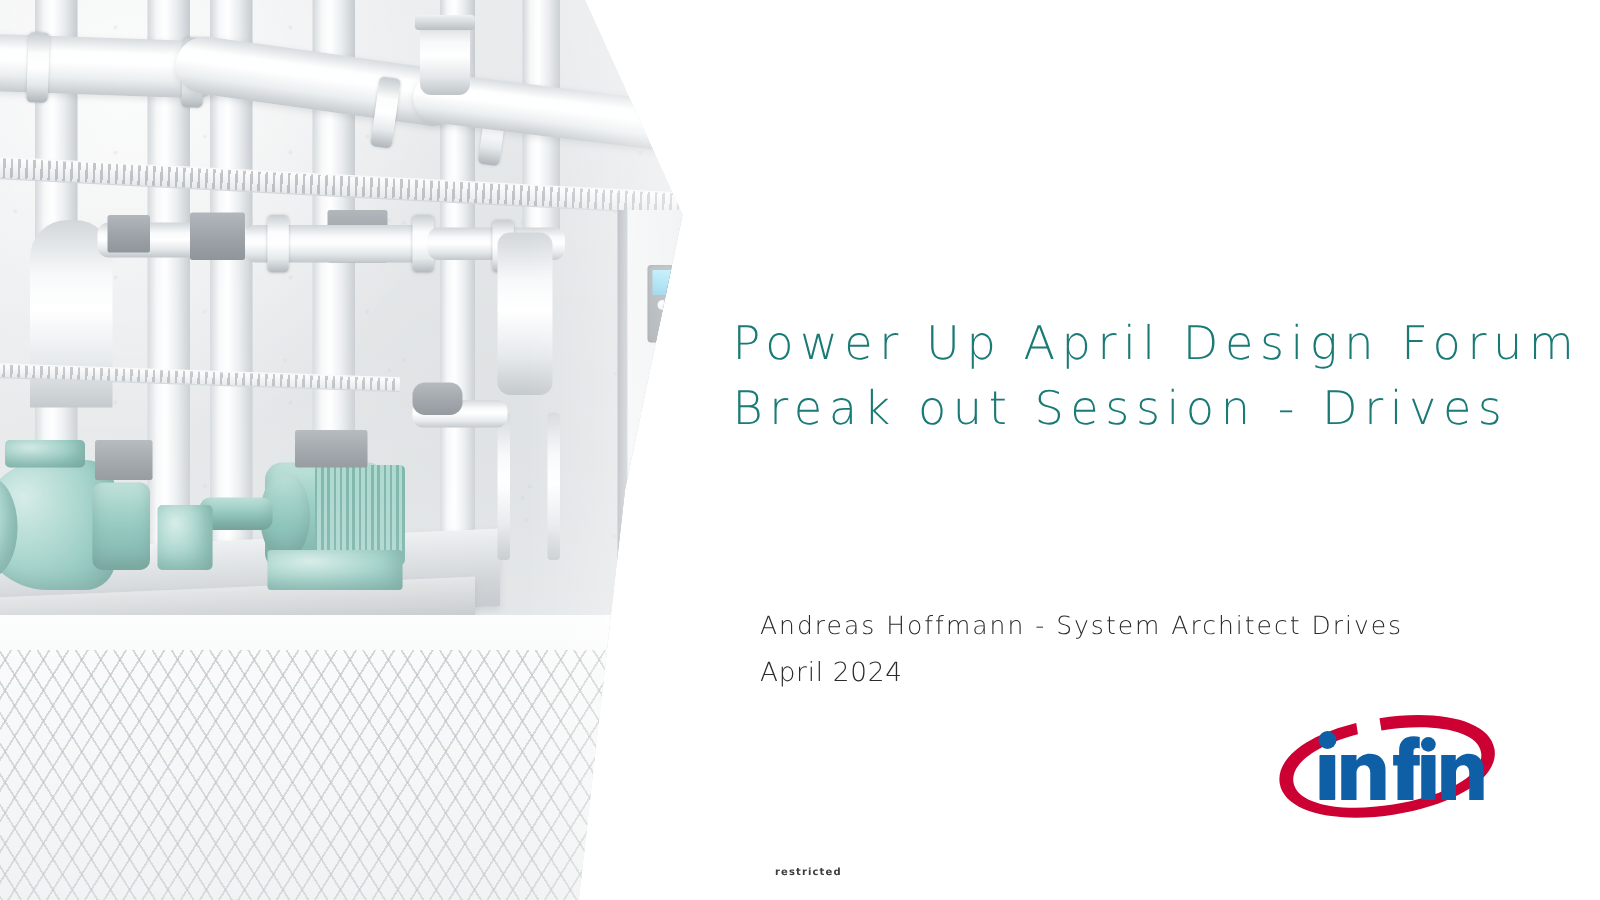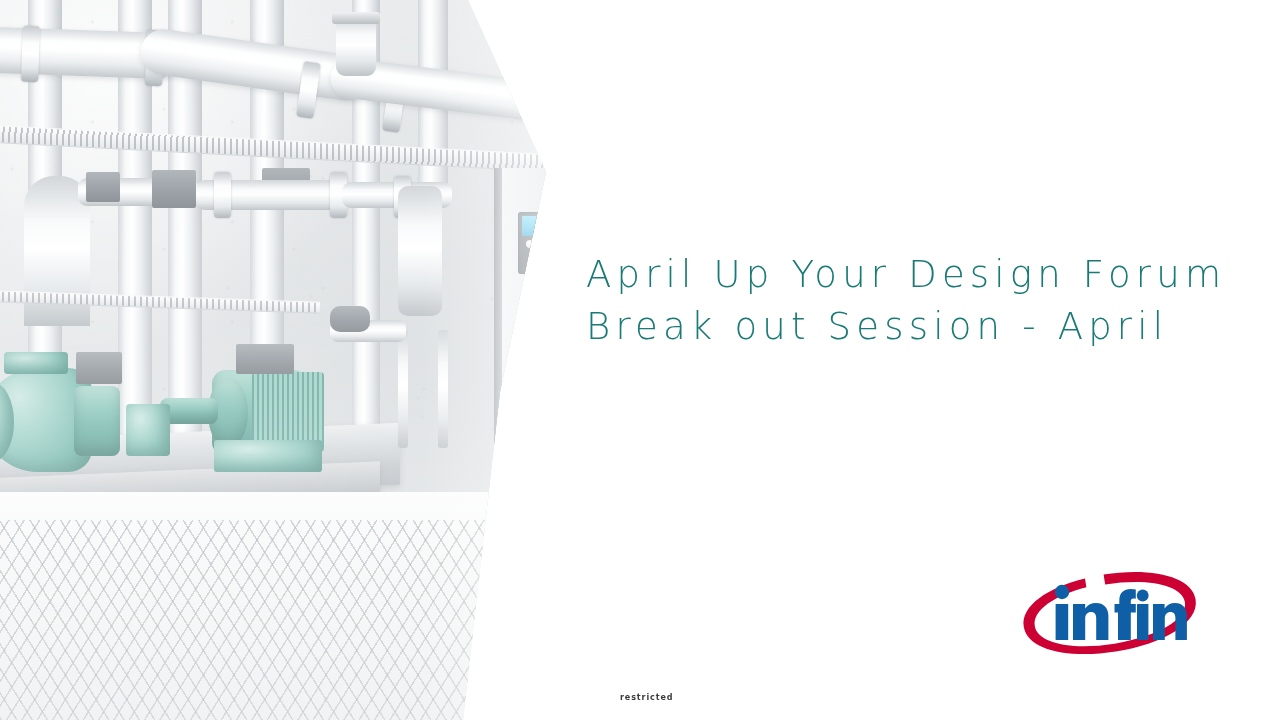--- a/index.html
+++ b/index.html
@@ -259,24 +259,28 @@
     <div class="img-layer panel-knob" style="left:528px; top:264px; width:8px; height:8px;"></div>
 
     <div class="img-layer floor-smooth" style="top:492px;"></div>
     <div class="img-layer floor"></div>
 
     <div class="img-wash"></div>
     <div class="img-fade-right"></div>
   </div>
 
   <div id="title-block">
-    <div class="title-line" style="color:#1a7a76;">April Up Your Design Forum</div>
-    <div class="title-line" style="color:#1a7a76;">Break out Session - April</div>
+    <div class="title-line" style="color:#1a7a76;">Power Up April Design Forum</div>
+    <div class="title-line" style="color:#1a7a76;">Break out Session - Drives</div>
   </div>
 
+  <div id="subtitle-block">
+    <div class="subtitle-line" style="color:#2b2b2b;">Andreas Hoffmann - System Architect Drives</div>
+    <div class="subtitle-line date" style="color:#2b2b2b;">April 2024</div>
+  </div>
 
   <div id="footer-note" style="color: rgb(60, 60, 60);">restricted</div>
 
   <div id="logo">
     <svg viewBox="0 0 206 104" xmlns="http://www.w3.org/2000/svg" aria-hidden="true">
 
       <g transform="rotate(-9 103 56)">
         <path d="M103,15
                  C150,15 190,30 190,54
                  C190,78 150,93 103,93

